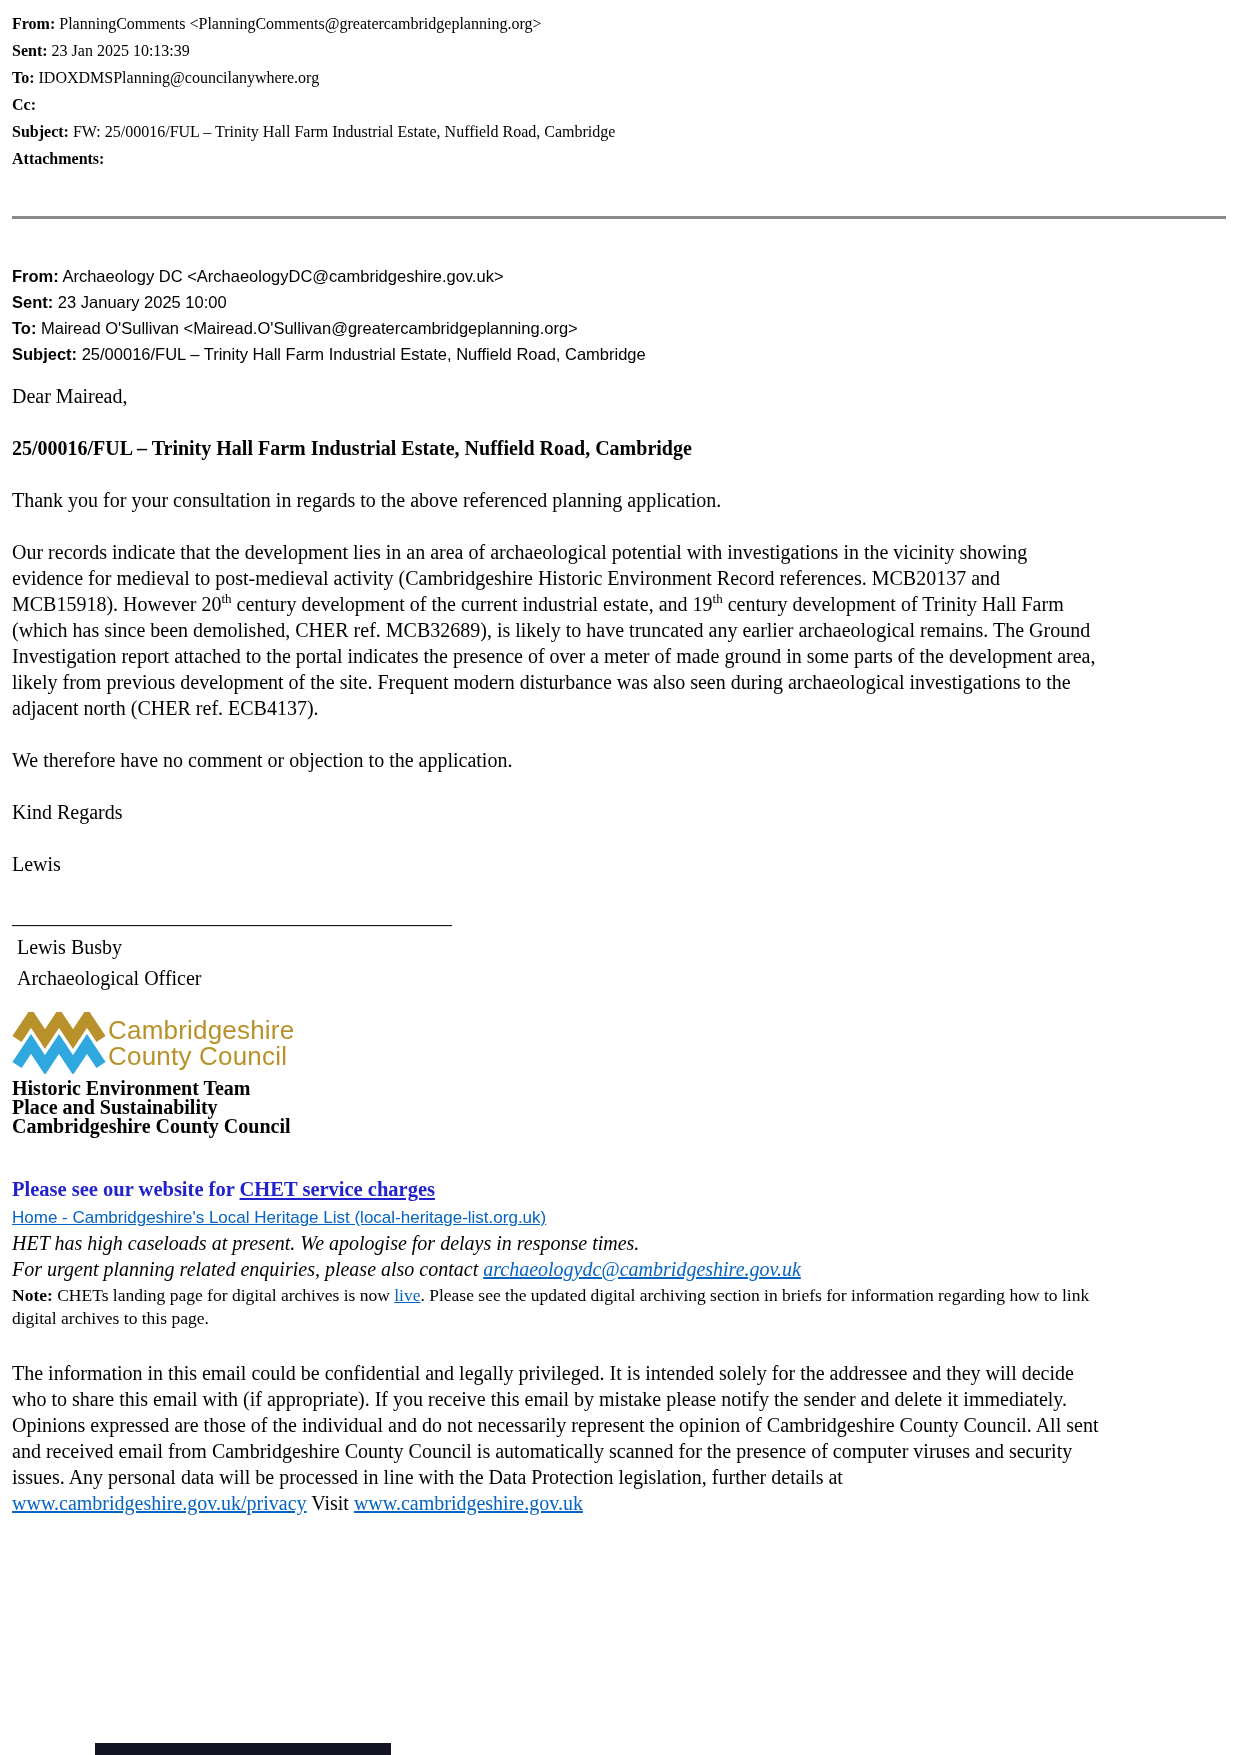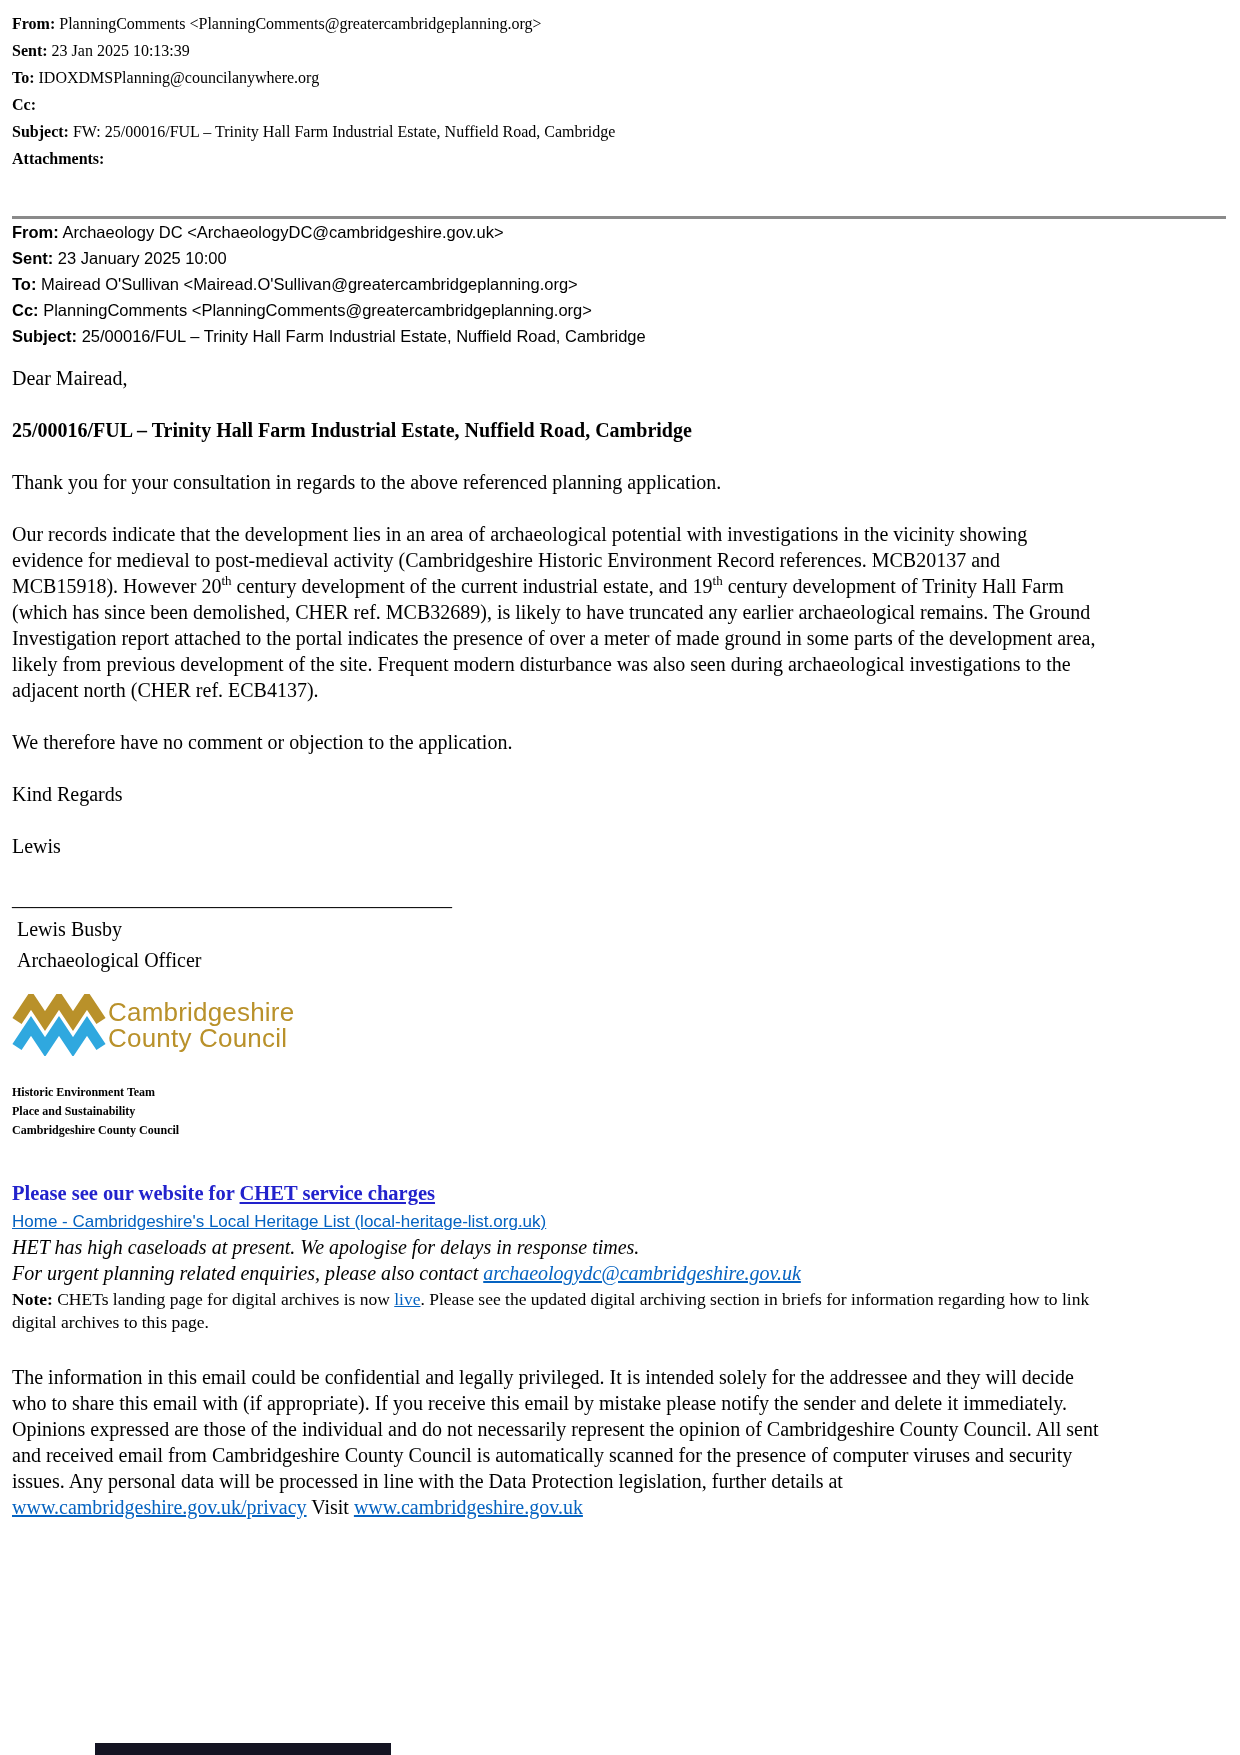--- a/index.html
+++ b/index.html
@@ -16,20 +16,21 @@
   .hdr-outer { font-size: 16px; line-height: 27px; }
   .label { font-weight: bold; }
 
   .separator {
     border: none; border-top: 3px solid #8a8a8a;
     margin: 44px 0 0 0; width: 1214px;
   }
 
   
   .hdr-inner {
+    margin-top: 44px;
     font-family: "Liberation Sans", sans-serif;
     font-size: 16.5px; line-height: 26px;
   }
 
   
   .body-text { font-size: 20px; line-height: 26px; max-width: 1090px; margin-top: 16px; }
   .body-text p { margin: 26px 0 0 0; }
   .body-text p.first { margin-top: 0; }
   .bold { font-weight: bold; }
   sup { font-size: 13px; line-height: 0; vertical-align: super; }
@@ -38,22 +39,22 @@
 
   
   .logo { display: flex; align-items: center; gap: 0; margin-top: 20px; height: 64px; }
   .logo-text {
     font-family: "Liberation Sans", sans-serif;
     font-size: 26px; line-height: 26px;
     color: #b9912a; letter-spacing: 0.2px;
   }
 
   .sig-block {
-    margin-top: 26px; font-weight: bold;
-    font-size: 12px; line-height: 19px;
+    margin-top: 4px; font-weight: bold;
+    font-size: 20px; line-height: 19px;
   }
 
   
   .links { max-width: 1090px; }
   .website-line {
     margin-top: 40px; font-size: 20.5px; font-weight: bold;
     color: #2222cc; line-height: 26px;
   }
   .website-line a { color: #2222cc; text-decoration: underline; cursor: pointer; }
   a.std-link { color: #0563c1; text-decoration: underline; cursor: pointer; }
@@ -87,21 +88,20 @@
     <div><span class="label">Subject:</span> <span>FW: 25/00016/FUL – Trinity Hall Farm Industrial Estate, Nuffield Road, Cambridge</span></div>
     <div><span class="label">Attachments:</span> <span></span></div>
   </div>
 
   <hr class="separator">
 
   <div class="hdr-inner">
     <div><span class="label">From:</span> <span>Archaeology DC &lt;ArchaeologyDC@cambridgeshire.gov.uk&gt;</span></div>
     <div><span class="label">Sent:</span> <span>23 January 2025 10:00</span></div>
     <div><span class="label">To:</span> <span>Mairead O'Sullivan &lt;Mairead.O'Sullivan@greatercambridgeplanning.org&gt;</span></div>
-    <div><span class="label">Cc:</span> <span>PlanningComments &lt;PlanningComments@greatercambridgeplanning.org&gt;</span></div>
     <div><span class="label">Subject:</span> <span>25/00016/FUL – Trinity Hall Farm Industrial Estate, Nuffield Road, Cambridge</span></div>
   </div>
 
   <div class="body-text">
     <p class="first">Dear Mairead,</p>
     <p class="bold">25/00016/FUL – Trinity Hall Farm Industrial Estate, Nuffield Road, Cambridge</p>
     <p>Thank you for your consultation in regards to the above referenced planning application.</p>
     <p><span>Our records indicate that the development lies in an area of archaeological potential with investigations in the vicinity showing evidence for medieval to post-medieval activity (Cambridgeshire Historic Environment Record references. MCB20137 and MCB15918). However 20</span><sup>th</sup><span> century development of the current industrial estate, and 19</span><sup>th</sup><span> century development of Trinity Hall Farm (which has since been demolished, CHER ref. MCB32689), is likely to have truncated any earlier archaeological remains. The Ground Investigation report attached to the portal indicates the presence of over a meter of made ground in some parts of the development area, likely from previous development of the site. Frequent modern disturbance was also seen during archaeological investigations to the adjacent north (CHER ref. ECB4137).</span></p>
     <p>We therefore have no comment or objection to the application.</p>
     <p>Kind Regards</p>

